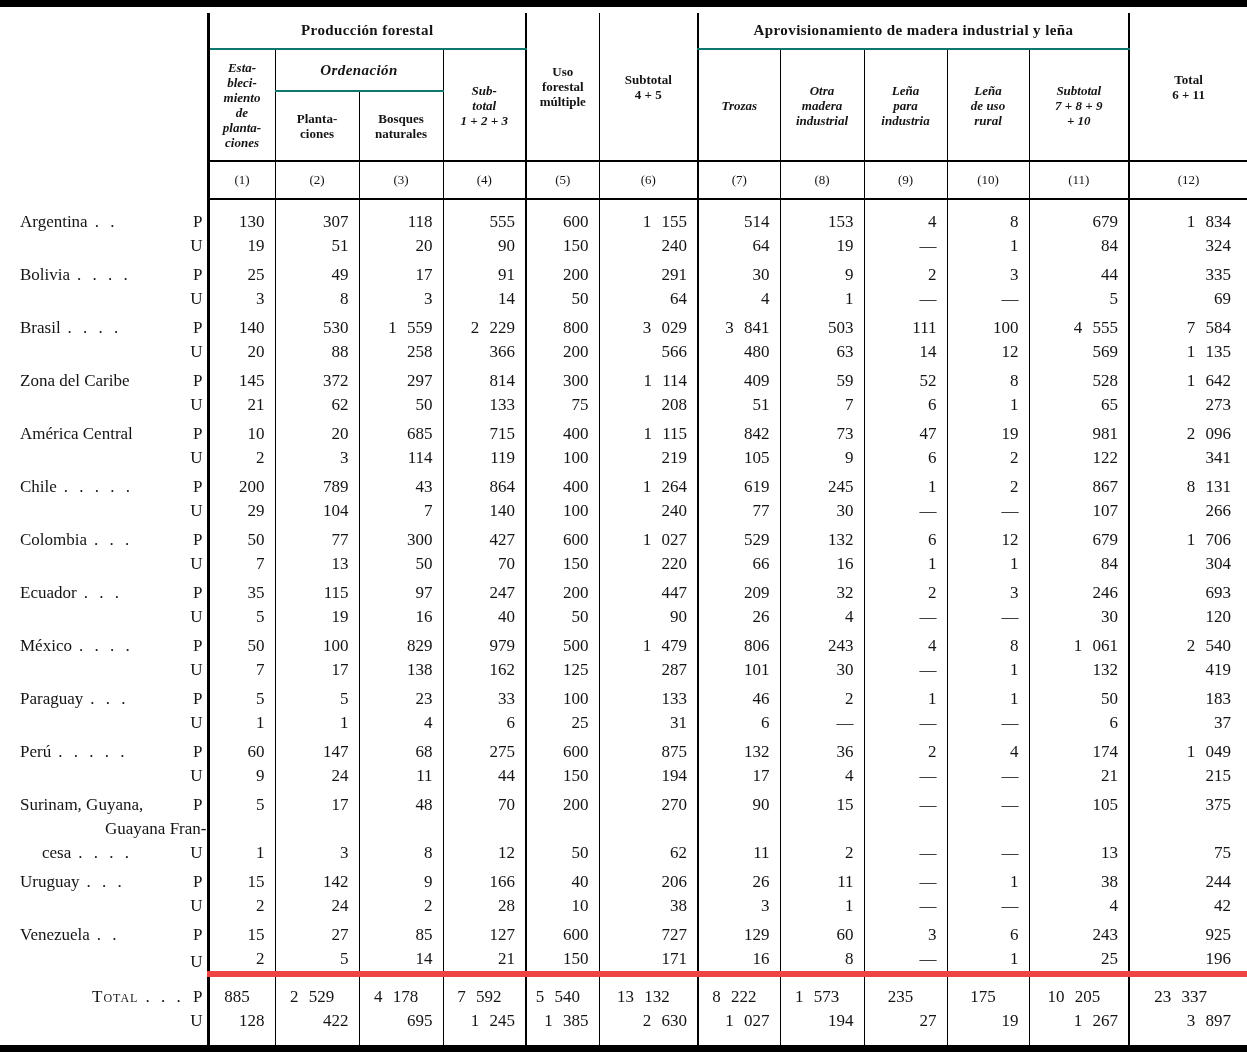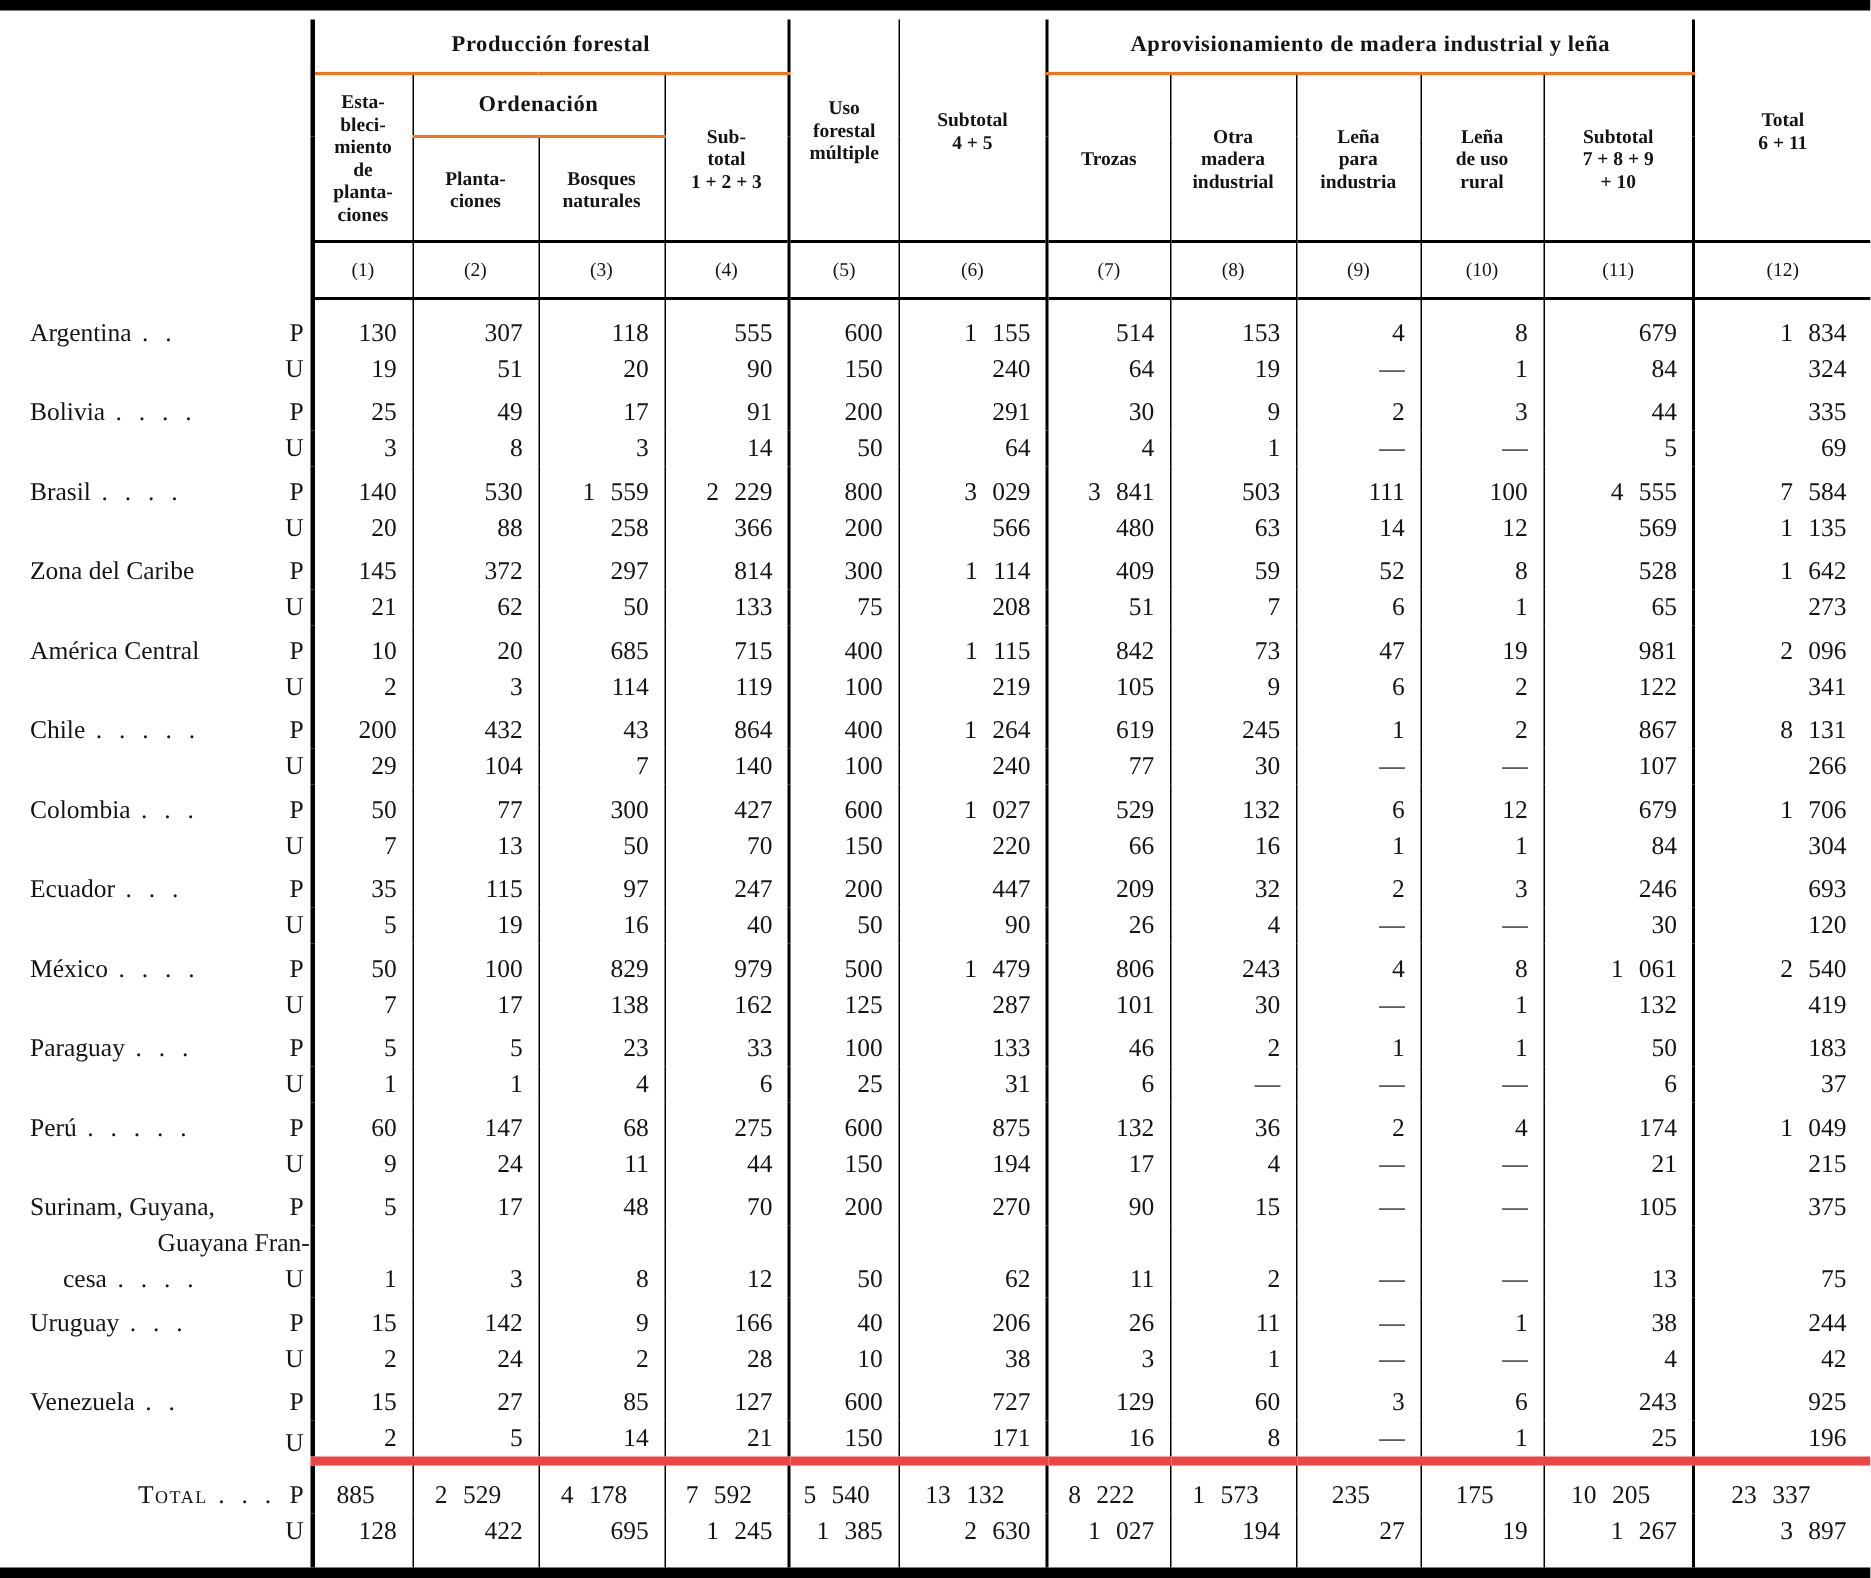--- a/index.html
+++ b/index.html
@@ -13,28 +13,28 @@
   table { border-collapse:collapse; table-layout:fixed; width:1247px; }
   th,td { padding:0; margin:0; }
 
   
   .c1 { border-left:3px solid #000; }
   .c2,.c3,.c4,.c6,.c8,.c9,.c10,.c11 { border-left:1px solid #000; }
   .c5,.c7,.c12 { border-left:2px solid #000; }
 
   
   thead tr.r1 { height:36px; }
-  thead tr.r2 { height:42px; }
+  thead tr.r2 { height:42px;font-style:italic; }
   thead tr.r3 { height:70px; }
   thead tr.numrow { height:38px; }
   .ghead {
     font-weight:bold; font-size:15px; text-align:center; vertical-align:middle;
     letter-spacing:.4px;
   }
-  .ghead.produccion, .ghead.orden, .ghead.aprov { border-bottom:2px solid #f97316; }
+  .ghead.produccion, .ghead.orden, .ghead.aprov { border-bottom:2px solid #0f766e; }
   .colhead {
     font-weight:bold; font-size:13px; line-height:15px; text-align:center;
     vertical-align:middle; white-space:pre-line;
   }
   .numrow th {
     font-weight:normal; font-size:13px; text-align:center; vertical-align:middle;
     border-top:2px solid #000; border-bottom:2px solid #000;
   }
   .labelcol { border:none; }
 
@@ -339,21 +339,21 @@
         </tr>
         <tr class="prow">
           <td class="label">
             <div class="labline">
               <span class="cname">Chile</span>
               <span class="dots">. . . . .</span>
               <span class="pu">P</span>
             </div>
           </td>
           <td class="num c1">200</td>
-          <td class="num c2">432</td>
+          <td class="num c2">789</td>
           <td class="num c3">43</td>
           <td class="num c4">864</td>
           <td class="num c5">400</td>
           <td class="num c6">1 264</td>
           <td class="num c7">619</td>
           <td class="num c8">245</td>
           <td class="num c9">1</td>
           <td class="num c10">2</td>
           <td class="num c11">867</td>
           <td class="num c12">8 131</td>

